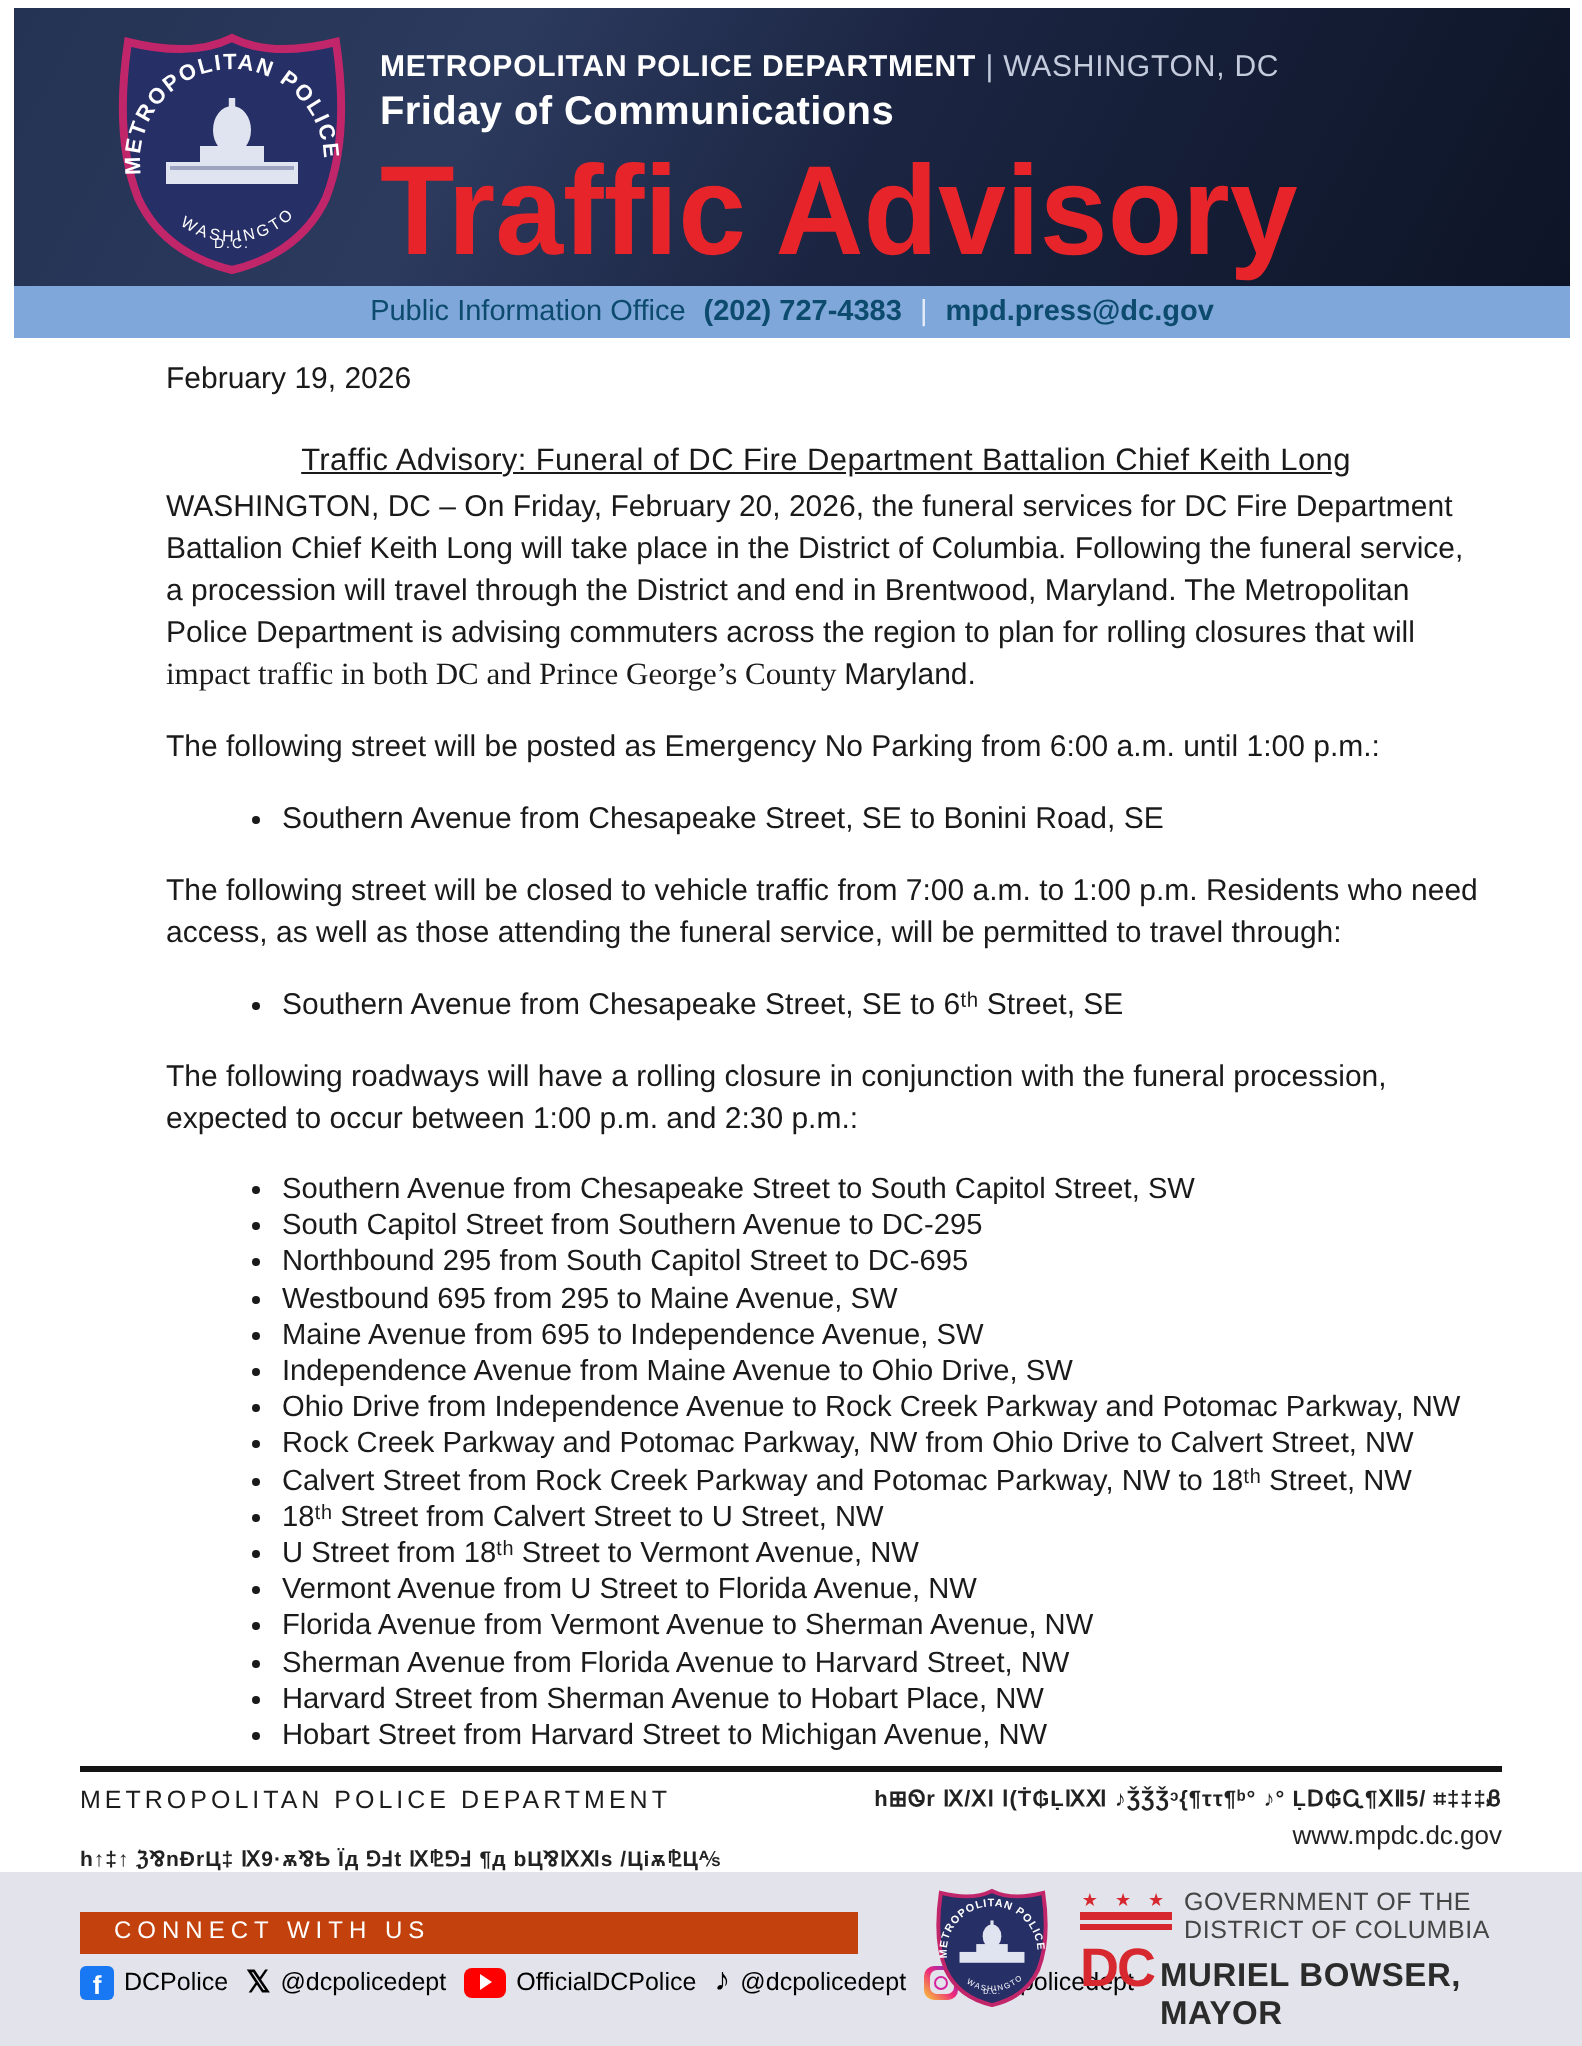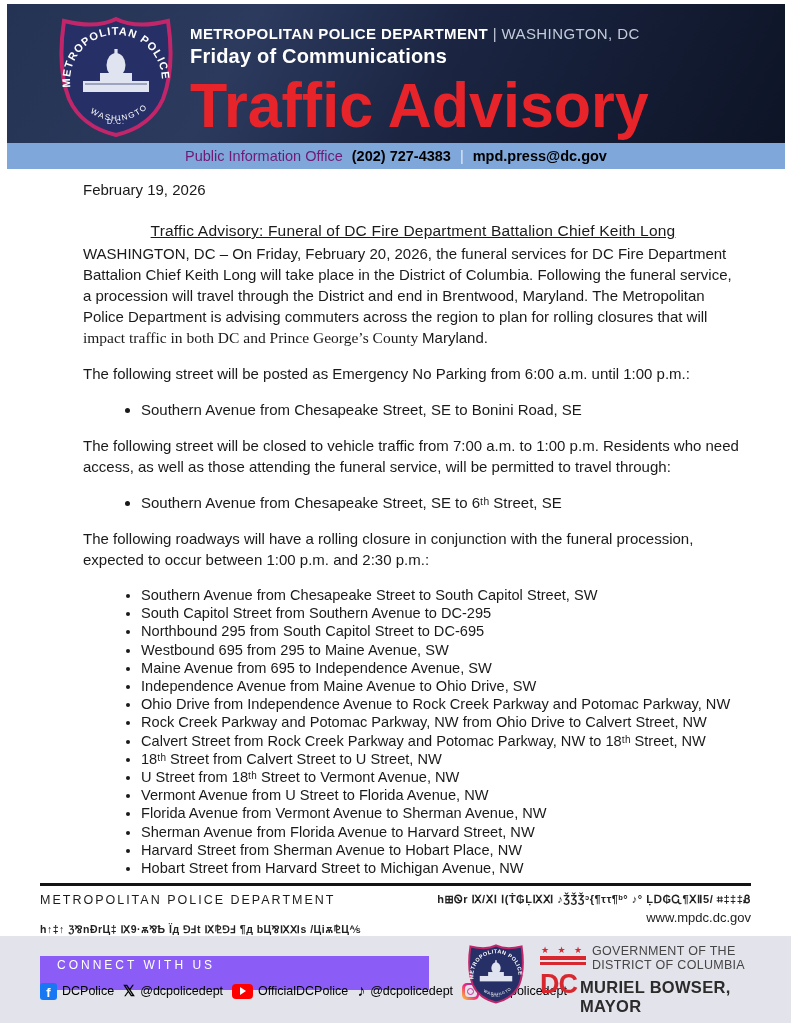--- a/index.html
+++ b/index.html
@@ -13,22 +13,22 @@
   .header-text{position:absolute;left:183px;top:21px;right:10px;}
   .dept-line{font-size:15px;letter-spacing:.4px;white-space:nowrap;}
   .dept-bold{font-weight:bold;color:#ffffff;}
   .dept-sep,.dept-loc{color:#c3cbdc;font-weight:normal;}
   .office-line{font-size:20px;font-weight:bold;color:#ffffff;margin-top:3px;letter-spacing:.2px;}
   .banner-title{font-size:61px;font-weight:800;color:#e8242b;line-height:1;margin-top:6px;
                 letter-spacing:0;transform:scaleY(1.04);transform-origin:left top;white-space:nowrap;}
   
   .info-bar{position:absolute;left:7px;right:6px;top:143px;height:26px;background:#7fa7d9;
             display:flex;align-items:center;justify-content:center;gap:9px;font-size:14.5px;}
-  .info-label{color:#701a75;}
-  .info-phone,.info-email{color:#000000;font-weight:bold;}
+  .info-label{color:#0c4a6e;}
+  .info-phone,.info-email{color:#0c4a6e;font-weight:bold;}
   .info-sep{color:#e6edf8;}
 
   
   .doc{position:absolute;left:0;right:0;top:169px;padding:10px 48px 0 83px;font-size:15px;line-height:21px;}
   .doc-date{margin-bottom:20px;}
   .doc-title{text-align:center;text-decoration:underline;font-size:15.5px;margin-bottom:2px;
              letter-spacing:.2px;}
   .doc p{margin:0 0 15px 0;}
   .serif{font-family:"Liberation Serif", serif;font-size:15.5px;}
   ul{margin:10px 0 15px 0;padding-left:58px;}
@@ -41,21 +41,21 @@
   .footer-rule{position:absolute;left:40px;right:40px;top:883px;height:3px;background:#141414;}
   .footer-row{position:absolute;left:40px;right:40px;top:893px;display:flex;justify-content:space-between;}
   .footer-left .f-dept{font-size:12.5px;letter-spacing:2px;color:#1c1c1c;font-weight:500;}
   .footer-left .f-addr{font-size:10.5px;font-weight:bold;color:#222;margin-top:15px;letter-spacing:.5px;}
   .footer-right{text-align:right;}
   .footer-right .f-tag{font-size:11px;font-weight:bold;color:#222;letter-spacing:.5px;}
   .footer-right .f-web{font-size:13px;color:#222;margin-top:4px;}
 
   
   .strip{position:absolute;left:0;right:0;top:936px;bottom:0;background:#e3e3eb;}
-  .connect-bar{position:absolute;left:40px;top:20px;width:372px;height:34px;background:#8b5cf6;
+  .connect-bar{position:absolute;left:40px;top:20px;width:372px;height:21px;background:#c2410c;
                color:#ffffff;font-size:12px;letter-spacing:3px;line-height:19px;padding-left:17px;}
   .social-row{position:absolute;left:40px;top:46px;display:flex;align-items:center;gap:9px;}
   .social-item{display:flex;align-items:center;gap:5px;}
   .social-label{font-size:12.5px;color:#000000;}
   .ic-fb{width:17px;height:17px;background:#1877f2;border-radius:3px;color:#fff;font-weight:bold;
          font-size:13px;display:flex;align-items:flex-end;justify-content:center;line-height:15px;}
   .ic-x{font-size:15px;font-weight:900;color:#000;}
   .ic-yt{width:21px;height:15px;background:#ff0000;border-radius:4px;display:flex;align-items:center;justify-content:center;}
   .ic-yt span{width:0;height:0;border-left:6px solid #fff;border-top:4px solid transparent;border-bottom:4px solid transparent;display:block;}
   .ic-tt{font-size:16px;font-weight:bold;color:#000;}

